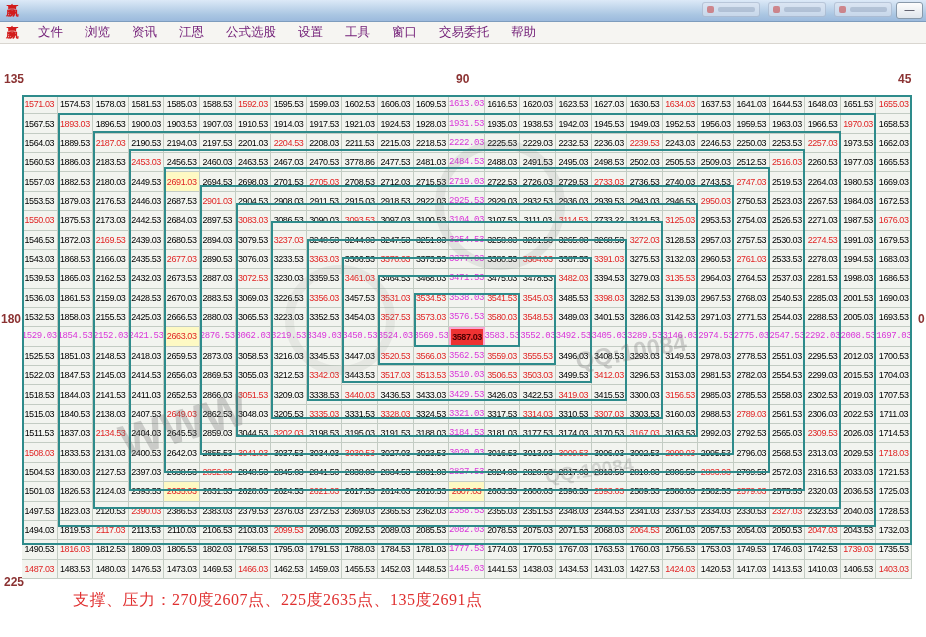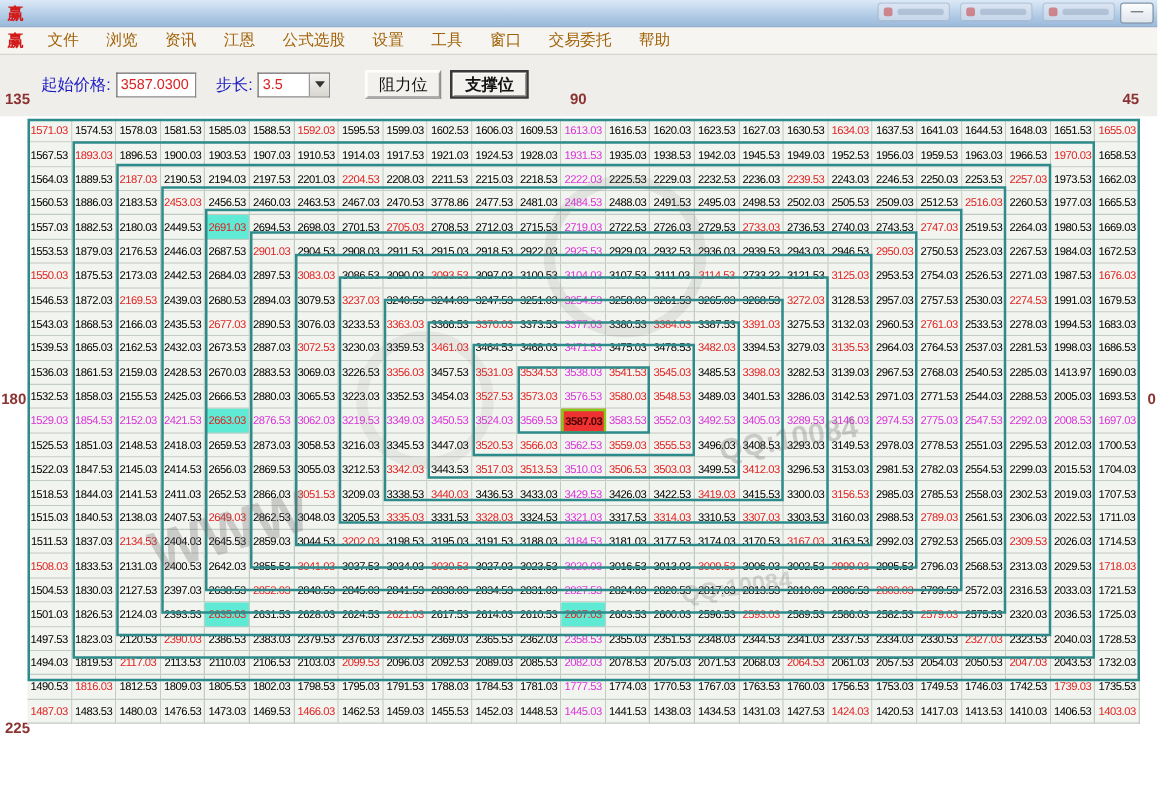--- a/index.html
+++ b/index.html
@@ -20,21 +20,21 @@
   .tb-pill .dot { width:7px; height:7px; border-radius:2px; background:rgba(200,60,60,.55); }
   .tb-pill .bar { flex:1; height:5px; background:rgba(120,140,170,.35); border-radius:2px; }
   .minbtn { position:absolute; right:3px; top:2px; width:27px; height:17px;
     background:linear-gradient(#fdfdfd,#dfe5ec); border:1px solid #8899aa; border-radius:3px;
     font-size:10px; line-height:14px; text-align:center; color:#334; }
 
   
   .menubar { position:absolute; left:0; top:22px; width:926px; height:22px;
     background:#f6f5f2; border-bottom:1px solid #d9d6d0; display:flex; align-items:center; }
   .menubar .logo { color:#d21c1c; font-weight:bold; font-size:13px; margin:0 8px 0 6px; }
-  .menu-item { font-size:12.5px; color:#a16207; padding:0 11px; cursor:default; }
+  .menu-item { font-size:12.5px; color:#701a75; padding:0 11px; cursor:default; }
 
   
   .toolbar { position:absolute; left:0; top:44px; width:926px; height:49px;
     background:#f0eeeb; }
   .tb-row { position:absolute; left:33px; top:12px; display:flex; align-items:center; }
   .blue-label { color:#1c1cc0; font-size:13px; margin-right:4px; }
   .field { height:20px; background:#fff; border:1px solid #8a8a8a;
     border-top-color:#6a6a6a; border-left-color:#6a6a6a; color:#d92222; font-size:11.5px;
     display:flex; align-items:center; padding:0 3px; }
   .price-field { width:64px; margin-right:16px; }
@@ -54,25 +54,25 @@
   .angle { position:absolute; font-size:12px; color:#8b3232; font-weight:bold; }
 
   
   #grid { position:absolute; left:22px; top:95px; width:890px; height:484px;
     display:grid; grid-template-columns:repeat(25,1fr); grid-template-rows:repeat(25,1fr);
     background:#fff; }
   .cell { border-right:1px solid #c3ccc3; border-bottom:1px solid #c3ccc3;
     background:#f2f4ef; font-size:9px; letter-spacing:-0.4px; color:#000;
     display:flex; align-items:center; justify-content:center;
     white-space:nowrap; overflow:hidden; }
-  .cell.axis { color:#d935d9; }
+  .cell.axis { color:#d935d9;font-family:Liberation Mono, monospace; }
   .cell.ray { color:#e02525; }
-  .cell.yellow { background:#5eead4; color:#e02525; }
+  .cell.yellow { background:#fef9c3; color:#e02525; }
   .cell.center { background:#ee3232; color:#4a0000; font-weight:bold;
-    border:2px solid #84cc16; }
+    border:2px solid #f9a8d4; }
   .ring { position:absolute; border:2px solid #2e8b8b; pointer-events:none; }
 
   
   .wm { position:absolute; color:rgba(110,110,110,.30); pointer-events:none;
     font-weight:bold; z-index:5; }
   .wm-circle { position:absolute; border:9px solid rgba(130,130,130,.14);
     border-radius:50%; pointer-events:none; z-index:5; }
 
   
   .footer-line { position:absolute; left:73px; color:#e03030; font-size:16px;
@@ -109,35 +109,20 @@
     <span class="menu-item">资讯</span>
     <span class="menu-item">江恩</span>
     <span class="menu-item">公式选股</span>
     <span class="menu-item">设置</span>
     <span class="menu-item">工具</span>
     <span class="menu-item">窗口</span>
     <span class="menu-item">交易委托</span>
     <span class="menu-item">帮助</span>
   </div>
 
-  <div class="toolbar">
-    <div class="tb-row">
-      <span class="blue-label">起始价格:</span>
-      <div class="field price-field">3587.0300</div>
-      <span class="blue-label">步长:</span>
-      <div class="field combo">
-        <span>3.5</span>
-        <span class="arrowbox">
-            <span class="arrow"></span>
-          </span>
-      </div>
-      <button class="btn raised">阻力位</button>
-      <button class="btn pressed">支撑位</button>
-    </div>
-  </div>
 
   <div class="angle" style="left:4px;   top:72px;">135</div>
   <div class="angle" style="left:456px; top:72px;">90</div>
   <div class="angle" style="left:898px; top:72px;">45</div>
   <div class="angle" style="left:1px;   top:312px;">180</div>
   <div class="angle" style="left:918px; top:312px;">0</div>
   <div class="angle" style="left:4px;   top:547px;margin-top:28px;">225</div>
   <div class="angle" style="left:450px; top:547px;">270</div>
   <div class="angle" style="left:940px; top:547px;">315</div>
 
@@ -408,21 +393,21 @@
       <div class="cell ray">3541.53</div>
       <div class="cell ray">3545.03</div>
       <div class="cell">3485.53</div>
       <div class="cell ray">3398.03</div>
       <div class="cell">3282.53</div>
       <div class="cell">3139.03</div>
       <div class="cell">2967.53</div>
       <div class="cell">2768.03</div>
       <div class="cell">2540.53</div>
       <div class="cell">2285.03</div>
-      <div class="cell">1413.97</div>
+      <div class="cell">2001.53</div>
       <div class="cell">1690.03</div>
       <div class="cell">1532.53</div>
       <div class="cell">1858.03</div>
       <div class="cell">2155.53</div>
       <div class="cell">2425.03</div>
       <div class="cell">2666.53</div>
       <div class="cell">2880.03</div>
       <div class="cell">3065.53</div>
       <div class="cell">3223.03</div>
       <div class="cell">3352.53</div>
@@ -780,14 +765,15 @@
       <div class="ring" style="left: 356px; top: 180px; width: 178px; height: 90px;"></div>
       <div class="ring" style="left: 391.6px; top: 198px; width: 106.8px; height: 54px;"></div>
     </div>
 
   <div class="wm" style="left:118px; top:398px; font-size:46px; transform:rotate(-16deg);">WWW</div>
   <div class="wm" style="left:575px; top:338px; font-size:24px; transform:rotate(-10deg);">QQ:10084</div>
   <div class="wm" style="left:545px; top:460px; font-size:19px; transform:rotate(-8deg); opacity:.8;">QQ:10084</div>
   <div class="wm-circle" style="left:435px; top:140px; width:130px; height:130px;"></div>
   <div class="wm-circle" style="left:285px; top:265px; width:110px; height:110px; opacity:.8;"></div>
 
+  <div class="footer-line" style="top:590px;">支撑、压力：270度2607点、225度2635点、135度2691点</div>
 
 </div>
 
 </body></html>

